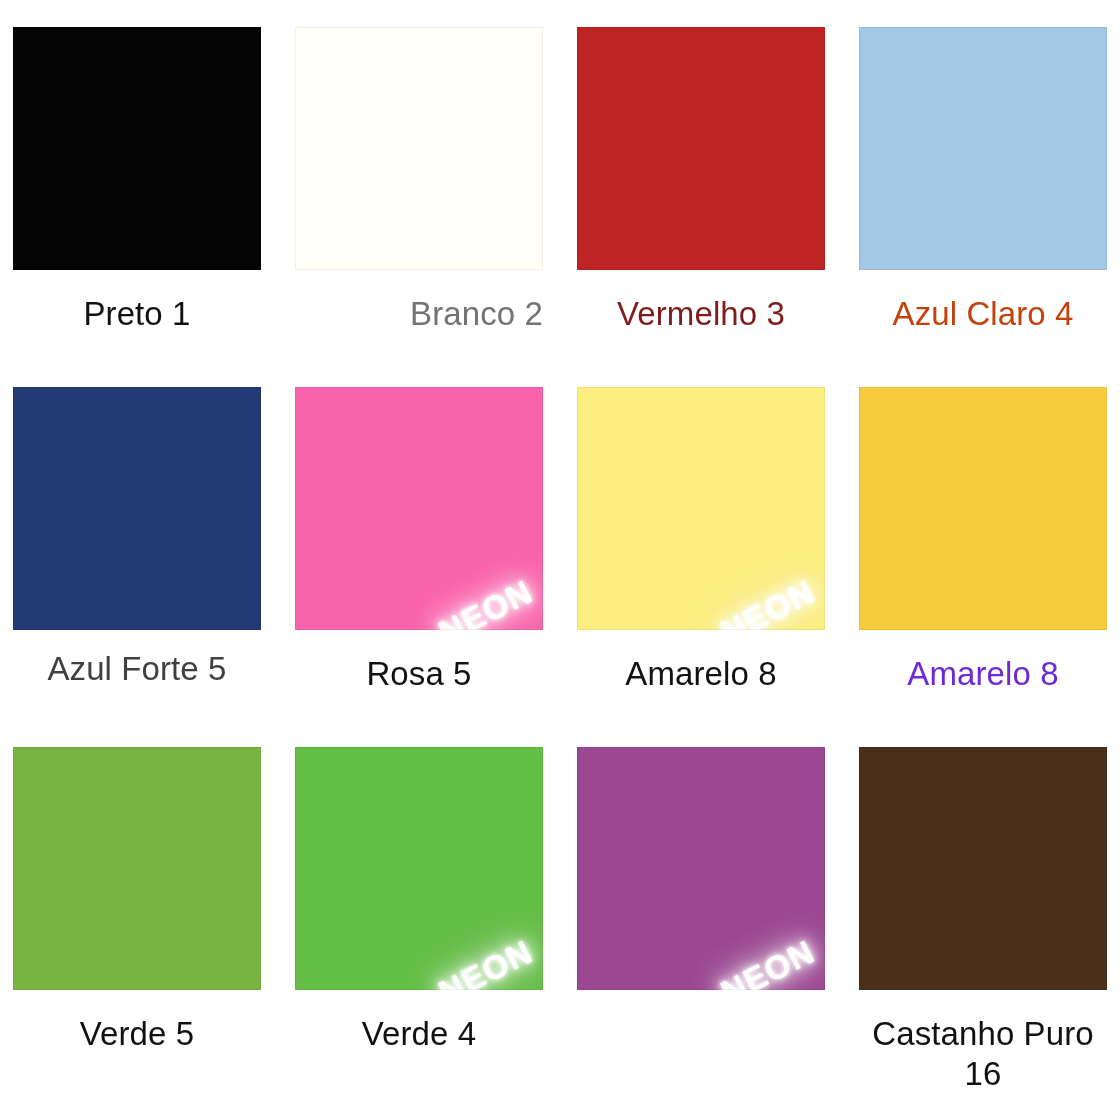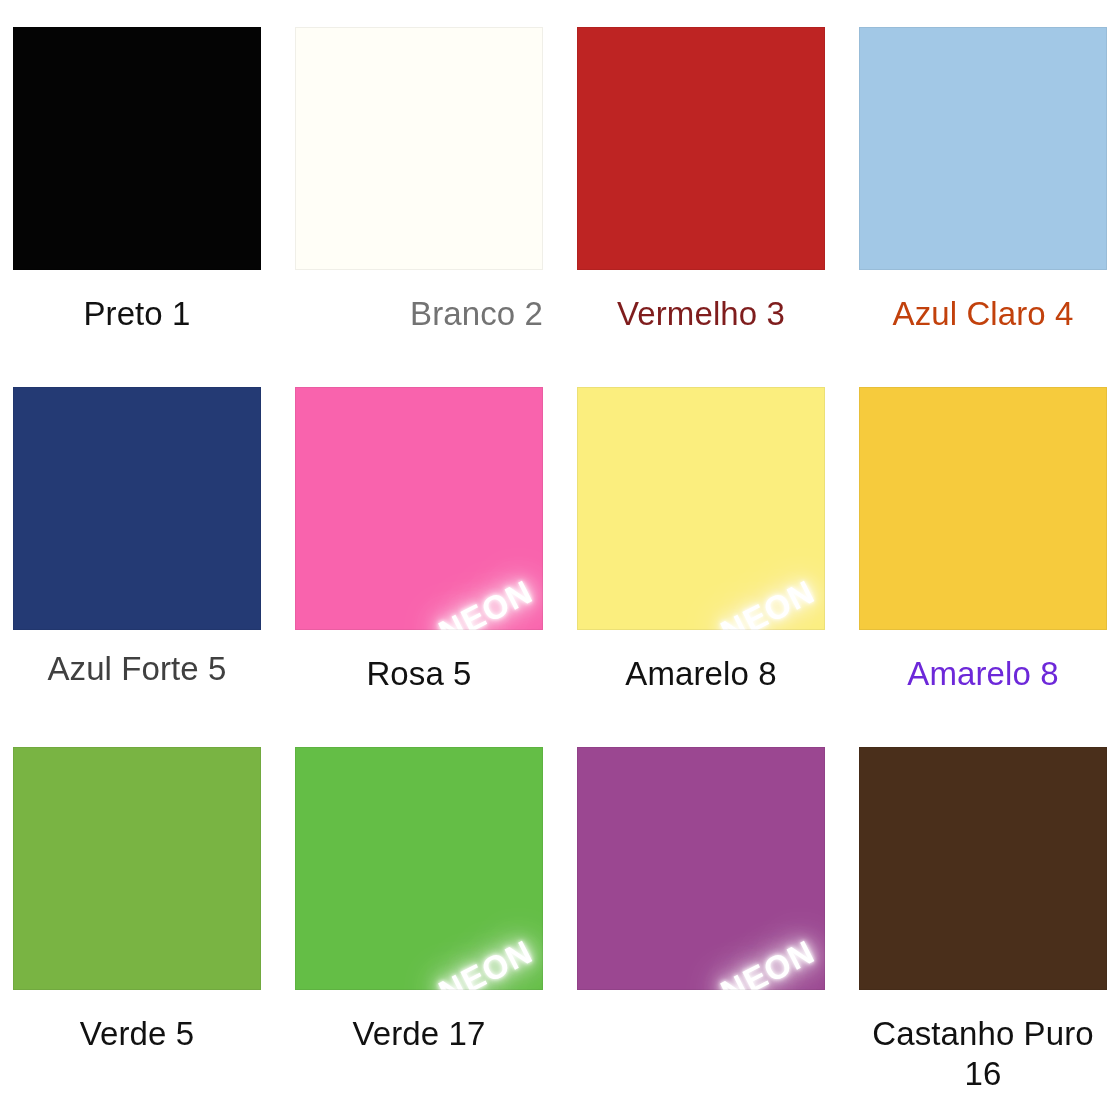--- a/index.html
+++ b/index.html
@@ -125,21 +125,21 @@
       <div class="swatch-label" style="color: #6d28d9;">Amarelo 8</div>
     </div>
     <div class="swatch-cell">
       <div class="swatch-chip" style="background-color: rgb(121, 180, 67);"></div>
       <div class="swatch-label" style="color: rgb(17, 17, 17);">Verde 5</div>
     </div>
     <div class="swatch-cell">
       <div class="swatch-chip" style="background-color: rgb(100, 190, 70);">
         <div class="neon-badge">NEON</div>
       </div>
-      <div class="swatch-label" style="color: rgb(17, 17, 17);">Verde 17</div>
+      <div class="swatch-label" style="color: rgb(17, 17, 17);">Verde 4</div>
     </div>
     <div class="swatch-cell">
       <div class="swatch-chip" style="background-color: rgb(155, 71, 145);">
         <div class="neon-badge">NEON</div>
       </div>
     </div>
     <div class="swatch-cell">
       <div class="swatch-chip" style="background-color: rgb(74, 47, 27);"></div>
       <div class="swatch-label" style="color: rgb(17, 17, 17);">Castanho Puro 16</div>
     </div>

